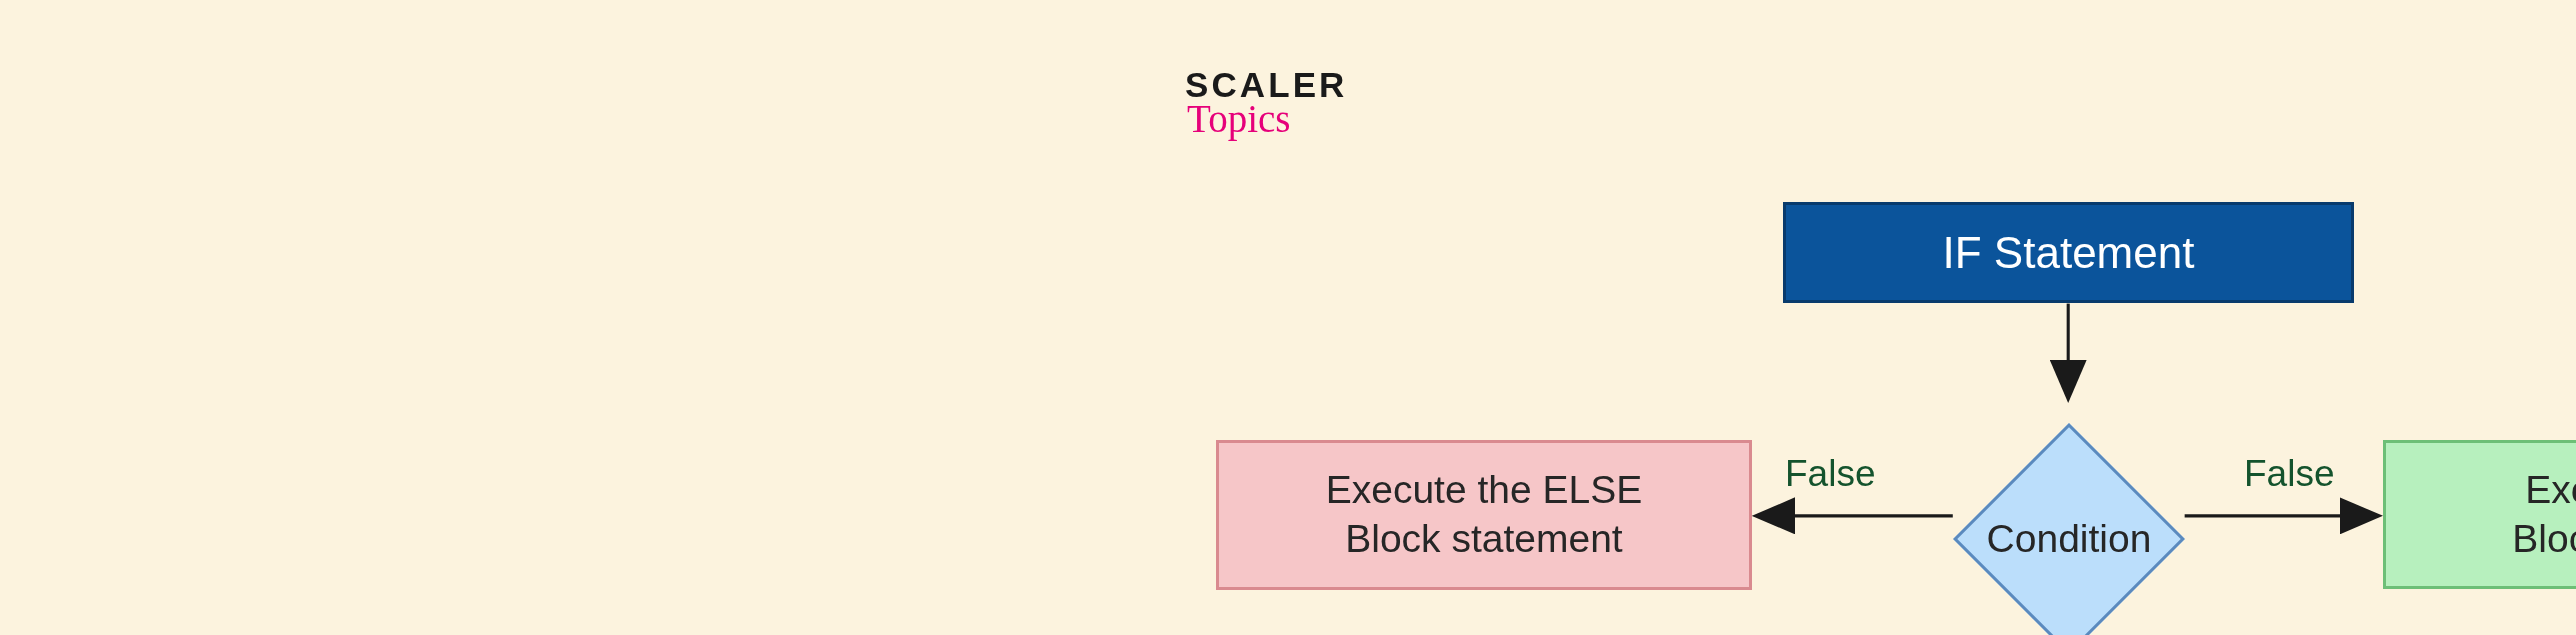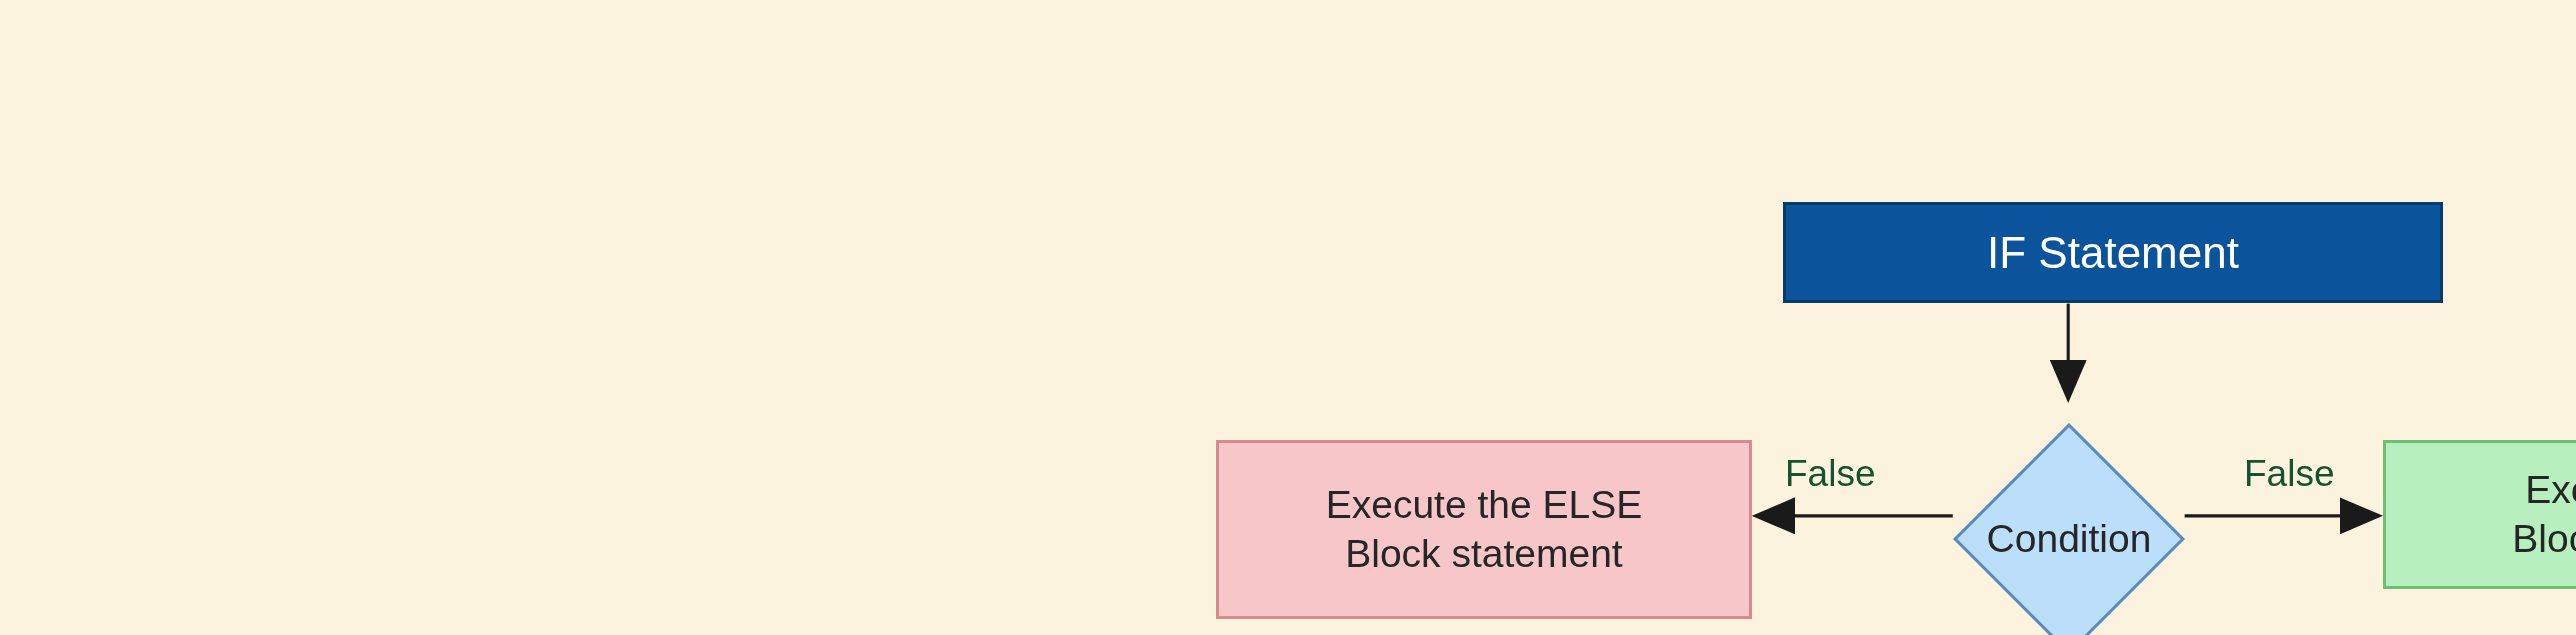--- a/index.html
+++ b/index.html
@@ -35,21 +35,21 @@
     color: #E6007A;
     margin-top: -3.1px;
     margin-left: 2.1px;
   }
 
   
   .if-box {
     position: absolute;
     left: 1783px;
     top: 202px;
-    width: 660px;
+    width: 571px;
     height: 101px;
     background: #0B549B;
     border: 3.1px solid #083A6C;
     box-sizing: border-box;
     display: flex;
     align-items: center;
     justify-content: center;
     color: #FFFFFF;
     font-size: 44px;
     font-weight: 400;
@@ -86,21 +86,21 @@
     font-size: 39px;
     color: #262626;
   }
 
   
   .else-box {
     position: absolute;
     left: 1216px;
     top: 440px;
     width: 536px;
-    height: 179px;
+    height: 150px;
     background: #F6C6C8;
     border: 3.1px solid #D98A8F;
     box-sizing: border-box;
     display: flex;
     align-items: center;
     justify-content: center;
     text-align: center;
     font-size: 39px;
     color: #262626;
     line-height: 1.25;
@@ -143,20 +143,24 @@
     width: 3092px;
     height: 636px;
     pointer-events: none;
   }
 </style>
 </head>
 <body>
 
 <div class="canvas">
 
+  <div class="logo">
+    <div class="logo-top">SCALER</div>
+    <div class="logo-sub">Topics</div>
+  </div>
 
   <div class="if-box">
     <span>IF Statement</span>
   </div>
 
   <div class="diamond-wrap">
     <div class="diamond"></div>
     <div class="diamond-text">Condition</div>
   </div>
 

